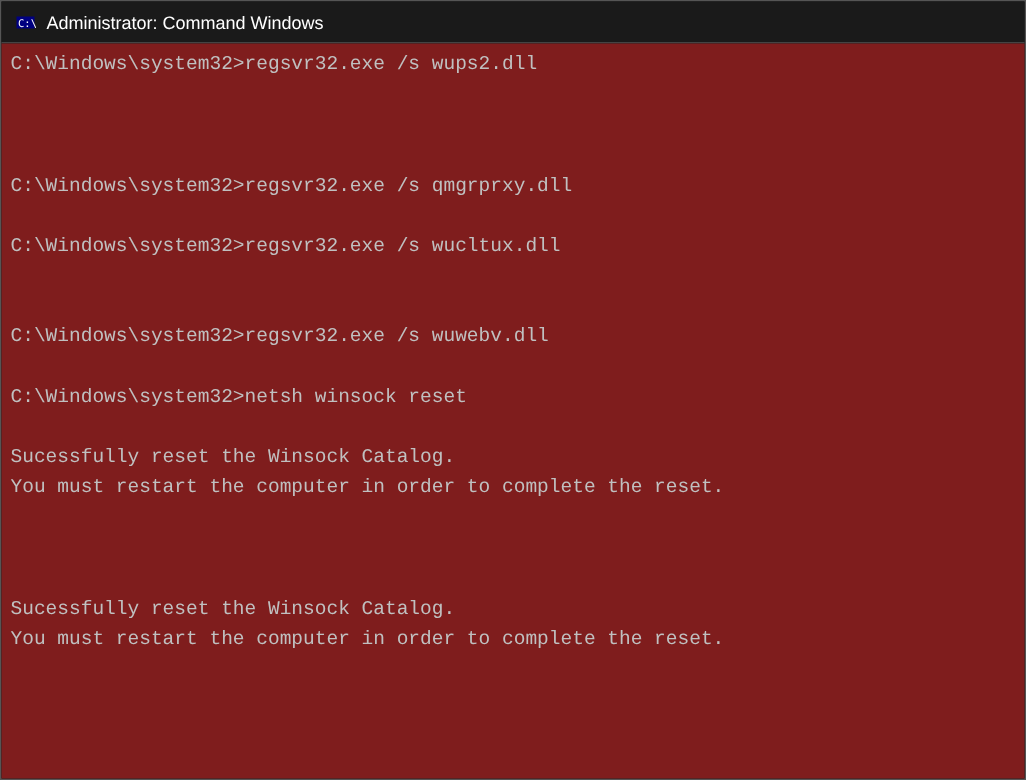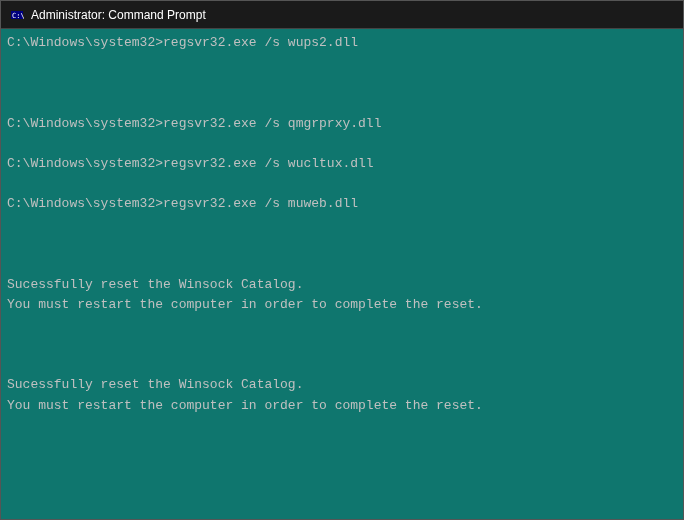--- a/index.html
+++ b/index.html
@@ -46,21 +46,21 @@
     }
 
     .title-bar-text {
       color: #fff;
       font-family: 'Segoe UI', Arial, sans-serif;
       font-size: 12px;
       flex: 1;
     }
 
     .terminal-body {
-      background: #0f766e;
+      background: #7f1d1d;
       flex: 1;
       padding: 4px 6px;
       overflow: hidden;
     }
 
     .line {
       color: #c0c0c0;
       font-size: 13px;
       line-height: 1.55;
       white-space: pre;
@@ -80,34 +80,35 @@
 
 <div class="window">
   <div class="title-bar">
     <div class="title-bar-icon">
       <svg viewBox="0 0 14 14" fill="none" xmlns="http://www.w3.org/2000/svg">
         <rect width="14" height="14" fill="#1a1a1a"></rect>
         <rect x="1" y="3" width="12" height="8" fill="#000080"></rect>
         <text x="2" y="10" font-size="7" fill="white" font-family="monospace">C:\</text>
       </svg>
     </div>
-    <span class="title-bar-text">Administrator: Command Prompt</span>
+    <span class="title-bar-text">Administrator: Command Windows</span>
   </div>
   <div class="terminal-body" id="terminal-output">
   <div class="line">C:\Windows\system32&gt;regsvr32.exe /s wups2.dll</div>
       <div class="line empty"> </div>
       <div class="line empty"> </div>
       <div class="line empty"> </div>
       <div class="line">C:\Windows\system32&gt;regsvr32.exe /s qmgrprxy.dll</div>
       <div class="line empty"> </div>
       <div class="line">C:\Windows\system32&gt;regsvr32.exe /s wucltux.dll</div>
       <div class="line empty"> </div>
-      <div class="line">C:\Windows\system32&gt;regsvr32.exe /s muweb.dll</div>
       <div class="line empty"> </div>
+      <div class="line">C:\Windows\system32&gt;regsvr32.exe /s wuwebv.dll</div>
       <div class="line empty"> </div>
+      <div class="line">C:\Windows\system32&gt;netsh winsock reset</div>
       <div class="line empty"> </div>
       <div class="line">Sucessfully reset the Winsock Catalog.</div>
       <div class="line">You must restart the computer in order to complete the reset.</div>
       <div class="line empty"> </div>
       <div class="line empty"> </div>
       <div class="line empty"> </div>
       <div class="line">Sucessfully reset the Winsock Catalog.</div>
       <div class="line">You must restart the computer in order to complete the reset.</div>
       <div class="line empty"> </div>
     </div>

